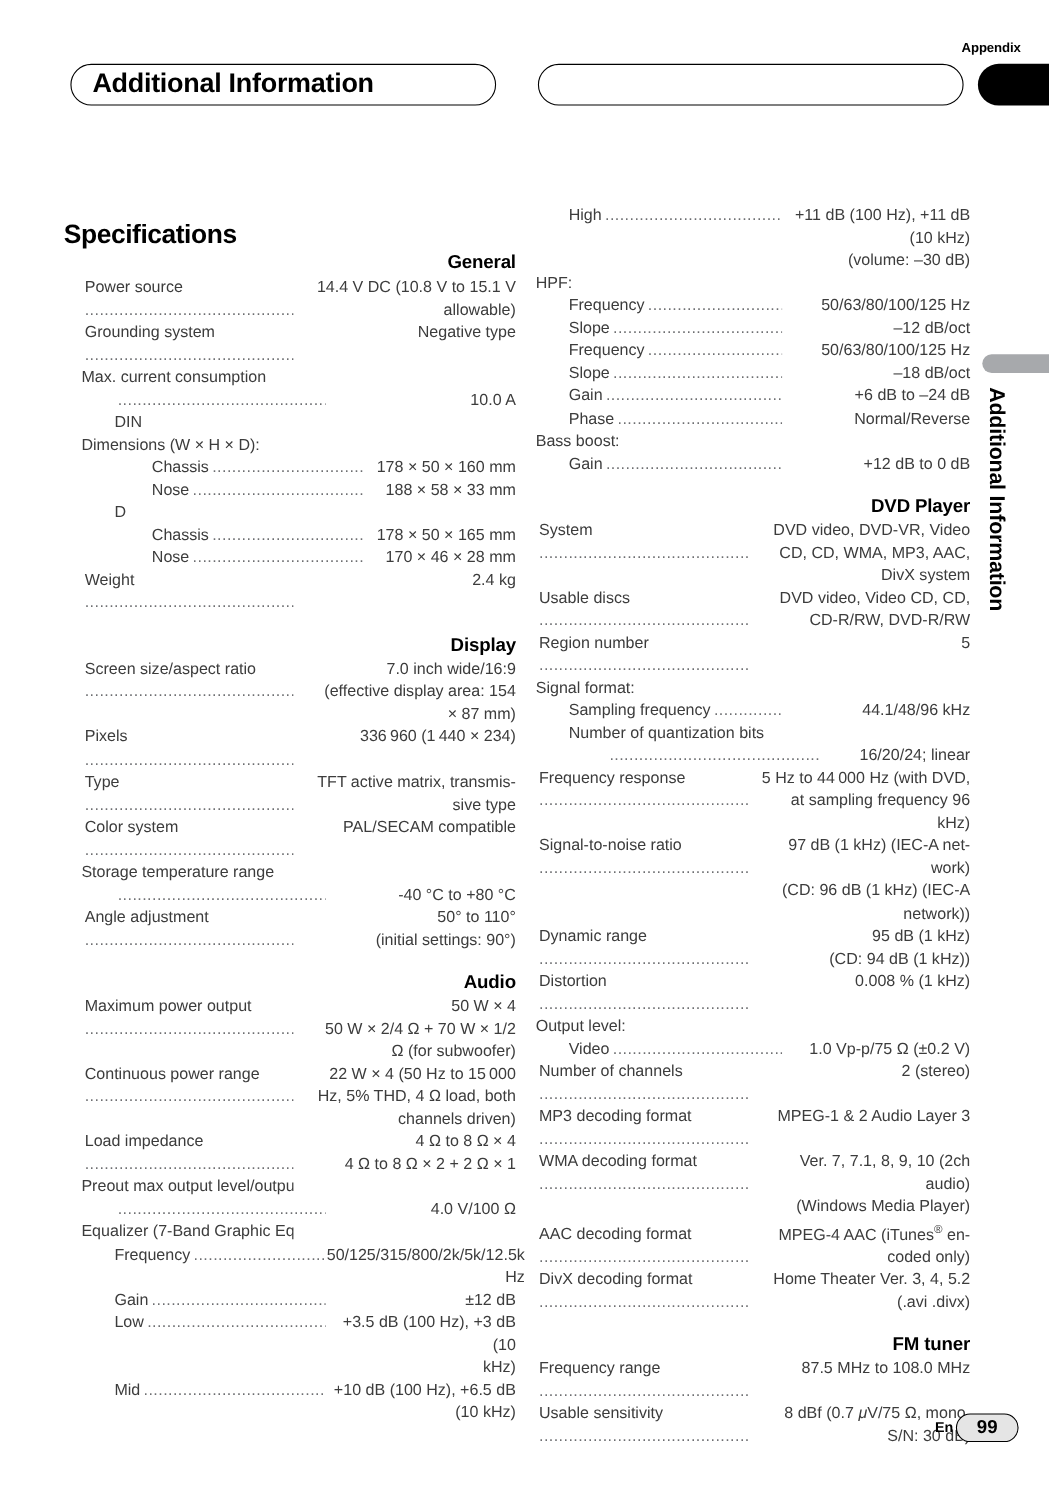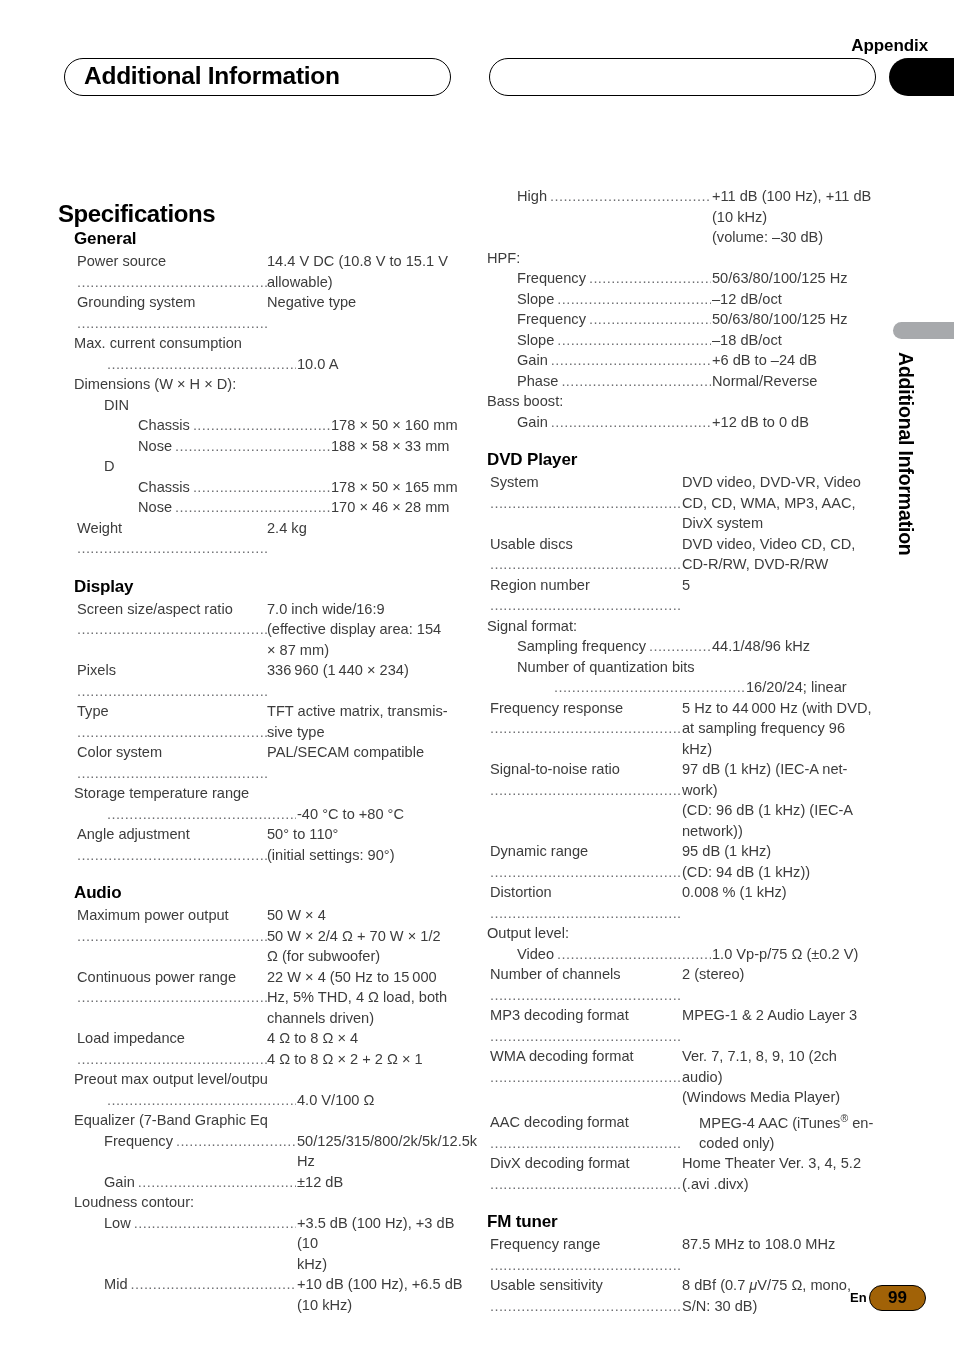--- a/index.html
+++ b/index.html
@@ -14,21 +14,21 @@
     font-family: "Liberation Sans", sans-serif;
     color: #231f20;
     overflow: hidden;
   }
 
   
   #appendix-label {
     position: absolute;
     right: 26px;
     top: 36px;
-    font-size: 17px;
+    font-size: 12px;
     font-weight: bold;
     letter-spacing: -0.1px;
     color: #000;
     text-align: right;
   }
   .hdr-pill {
     position: absolute;
     top: 58px;
     height: 38px;
     border: 1.6px solid #000;
@@ -97,20 +97,21 @@
     font-size: 24px;
     font-weight: bold;
     letter-spacing: -0.4px;
     color: #000;
   }
 
   .column {
     position: absolute;
     top: 186px;
     width: 395px;
+    text-align: right;
   }
   #column-left  { left: 64px; margin-left: 10px;  }
   #column-right { left: 487px; }
 
   #column-left { top: 228px; }
 
   h2.section-head {
     margin: 0 0 1px 0;
     font-size: 17px;
     font-weight: bold;
@@ -190,21 +191,21 @@
     height: 26px;
     border: 1.5px solid #000;
     border-radius: 13px;
     box-sizing: border-box;
     display: flex;
     align-items: center;
     justify-content: center;
     font-size: 17px;
     font-weight: bold;
     color: #000;
-    background: #a16207;
+    background: #e5e5e5;
   }
 </style>
 </head>
 <body>
 
 <div id="appendix-label">Appendix</div>
 
 <div class="hdr-pill" id="header-title-pill">
   <span id="header-title-text">Additional Information</span>
 </div>
@@ -240,28 +241,28 @@
         <div class="label-cell">
           <span class="lbl">Max. current consumption</span>
         </div>
       </div>
       <div class="spec-row ind1 dots-only">
         <div class="label-cell">
           <span class="dots">............................................................</span>
         </div>
         <div class="value-cell">10.0 A</div>
       </div>
+      <div class="spec-row ind1 full">
+        <div class="label-cell">
+          <span class="lbl">DIN</span>
+        </div>
+      </div>
       <div class="spec-row ind0 full">
         <div class="label-cell">
           <span class="lbl">Dimensions (W × H × D):</span>
-        </div>
-      </div>
-      <div class="spec-row ind1 full">
-        <div class="label-cell">
-          <span class="lbl">DIN</span>
         </div>
       </div>
       <div class="spec-row ind2">
         <div class="label-cell">
           <span class="lbl">Chassis</span>
           <span class="dots">............................................................</span>
         </div>
         <div class="value-cell">178 × 50 × 160 mm</div>
       </div>
       <div class="spec-row ind2">
@@ -402,25 +403,20 @@
         </div>
         <div class="value-cell">50/125/315/800/2k/5k/12.5k
 Hz</div>
       </div>
       <div class="spec-row ind1">
         <div class="label-cell">
           <span class="lbl">Gain</span>
           <span class="dots">............................................................</span>
         </div>
         <div class="value-cell">±12 dB</div>
-      </div>
-      <div class="spec-row ind0 full">
-        <div class="label-cell">
-          <span class="lbl">Loudness contour:</span>
-        </div>
       </div>
       <div class="spec-row ind1">
         <div class="label-cell">
           <span class="lbl">Low</span>
           <span class="dots">............................................................</span>
         </div>
         <div class="value-cell">+3.5 dB (100 Hz), +3 dB (10
 kHz)</div>
       </div>
       <div class="spec-row ind1">

